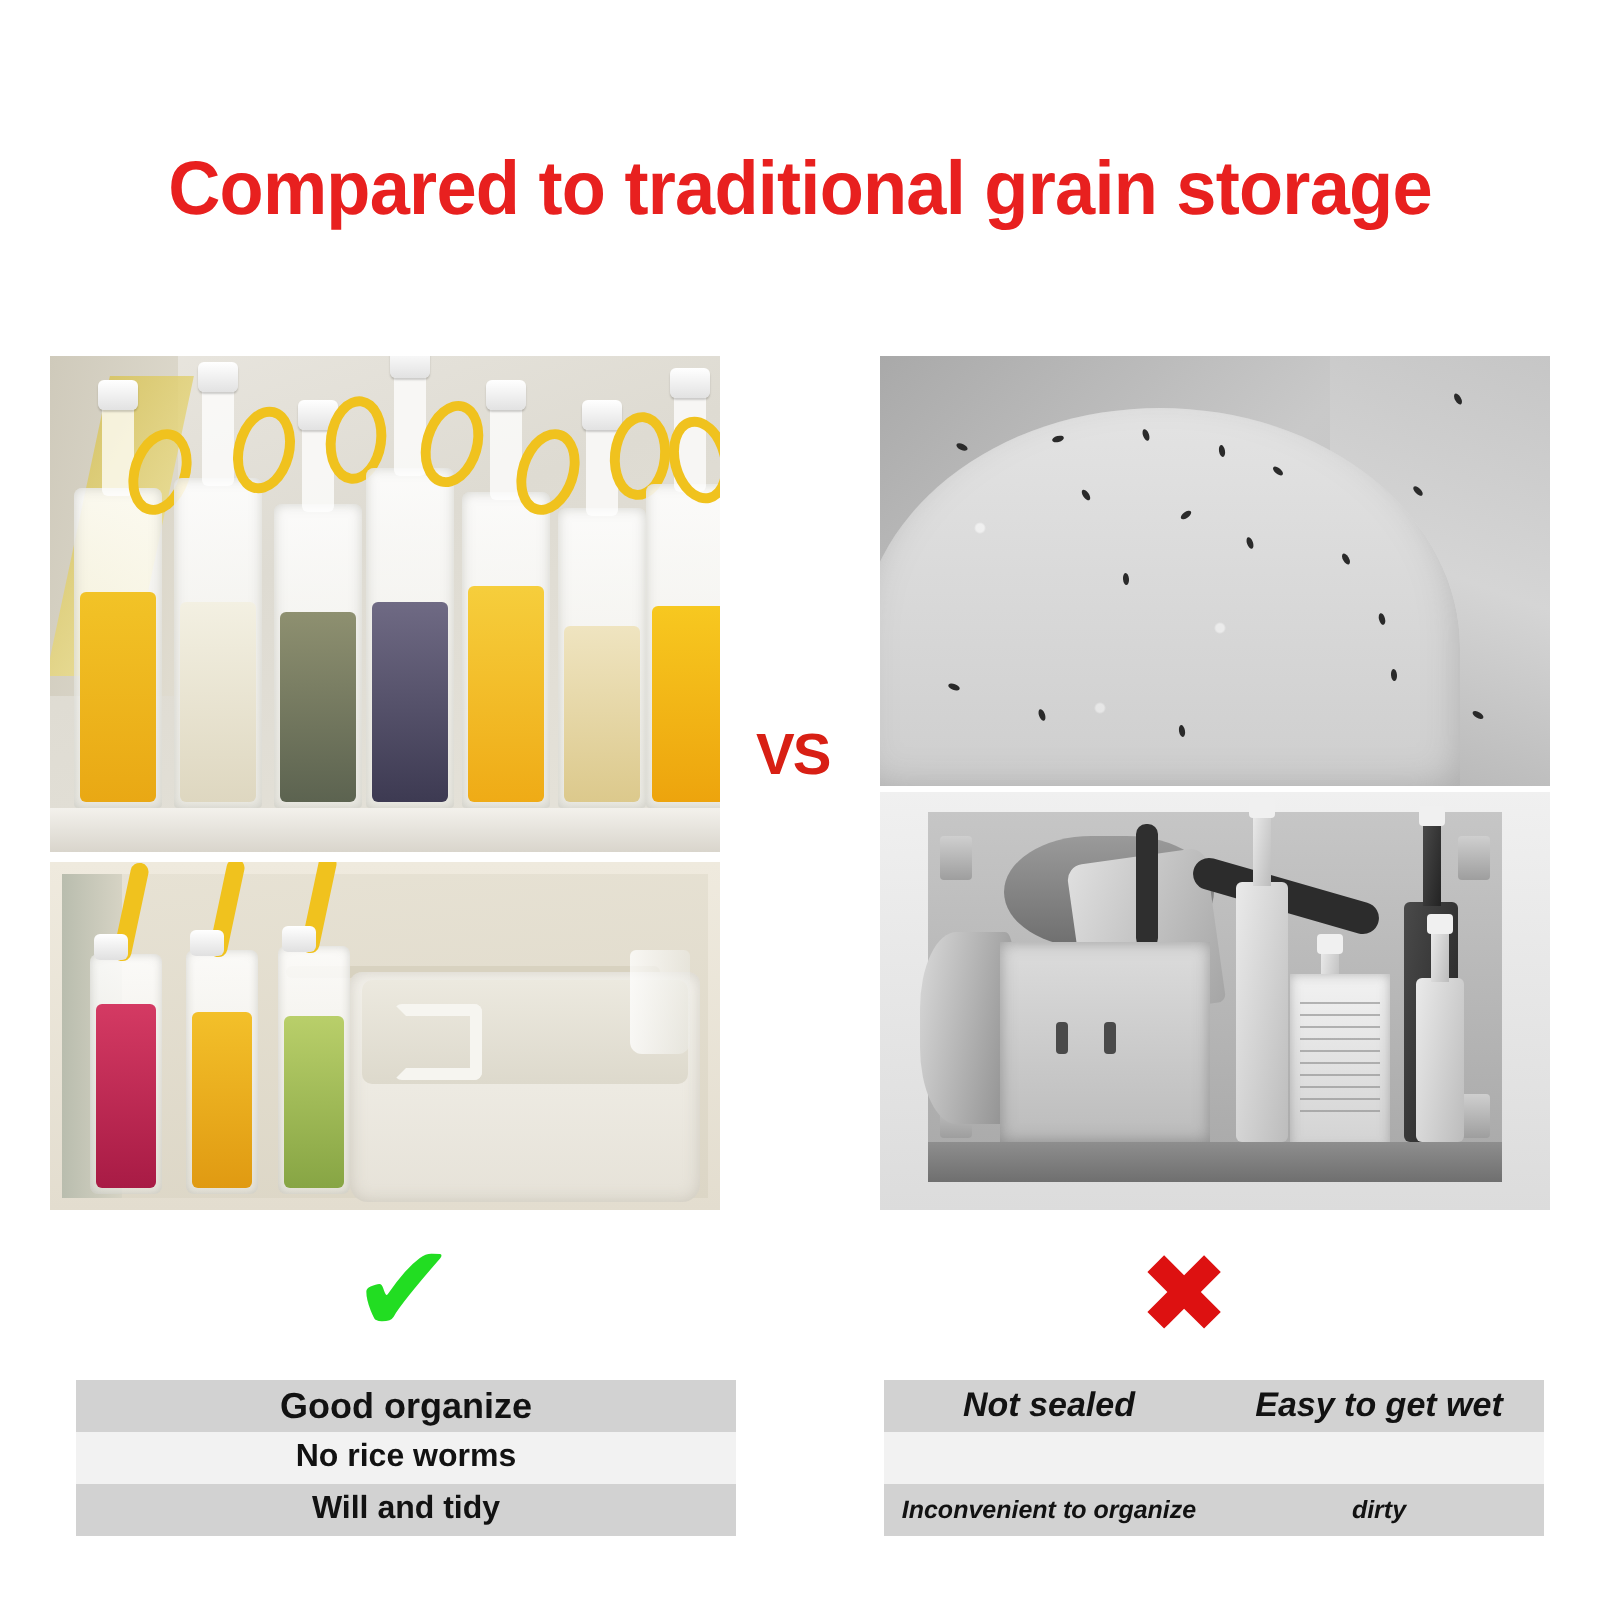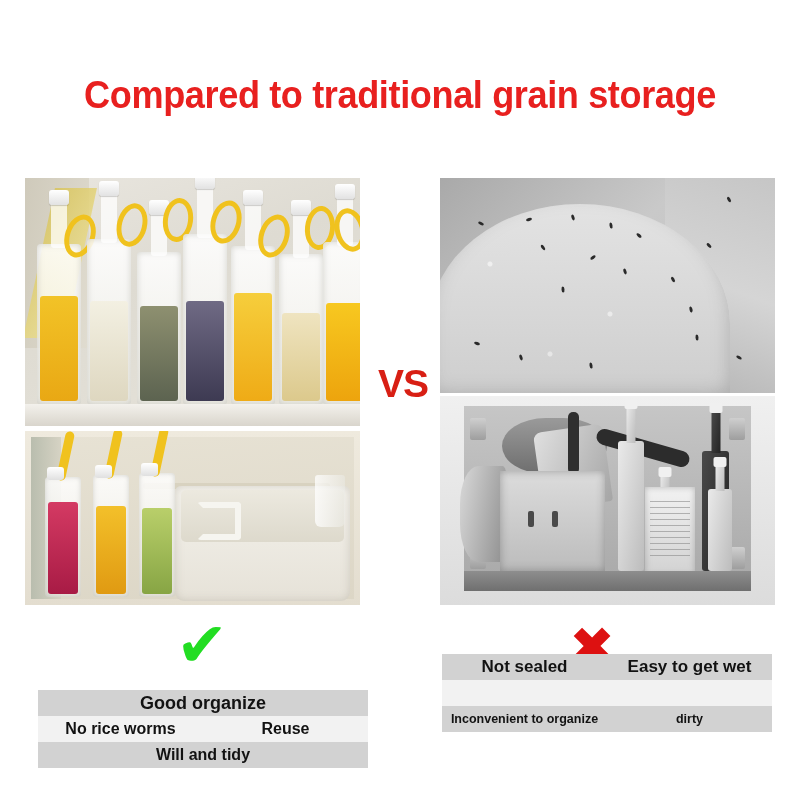--- a/index.html
+++ b/index.html
@@ -27,35 +27,35 @@
   
   .panel{position:absolute;overflow:hidden;background:#cfcfcf;}
 
   .photo-left-top{left:25px;top:178px;width:335px;height:248px;}
   .photo-left-bottom{left:25px;top:431px;width:335px;height:174px;}
   .photo-right-top{left:440px;top:178px;width:335px;height:215px;}
   .photo-right-bottom{left:440px;top:396px;width:335px;height:209px;}
 
   .vs{
     position:absolute;left:378px;top:362px;
-    color:#d81f14;font-size:39px;font-weight:bold;
+    color:#d81f14;font-size:29px;font-weight:bold;
     font-family:"Liberation Sans",sans-serif;
     letter-spacing:-1px;
     text-align:right;
   }
 
   
   .mark{position:absolute;font-weight:bold;line-height:1;}
   .check{left:176px;top:614px;font-size:62px;color:#22dd22;font-family:"DejaVu Sans",sans-serif;}
   .cross{left:569px;top:620px;font-size:55px;color:#dd1111;font-family:"DejaVu Sans",sans-serif;font-weight:bold;}
 
   
   .table{position:absolute;width:330px;}
   .table-left{left:38px;top:690px;}
-  .table-right{left:442px;top:654px;}
+  .table-right{left:442px;top:690px;font-style:italic;}
 
   .row{
     display:flex;align-items:center;
     height:26px;
     color:#121212;
     font-family:"Liberation Sans",sans-serif;
     font-weight:bold;
   }
   .row.shade-a{background:#d2d2d2;}
   .row.shade-b{background:#f2f2f2;}
@@ -281,21 +281,20 @@
 
 <div class="mark check">✔</div>
 <div class="mark cross">✖</div>
 
 <div class="table table-left">
   <div class="row shade-a r1">
     <div class="cell">Good organize</div>
   </div>
   <div class="row shade-b r2">
     <div class="cell">No rice worms</div>
-    <div class="cell">Reuse</div>
   </div>
   <div class="row shade-a r2">
     <div class="cell">Will and tidy</div>
   </div>
 </div>
 
 <div class="table table-right">
   <div class="row shade-a r1">
     <div class="cell">Not sealed</div>
     <div class="cell">Easy to get wet</div>

